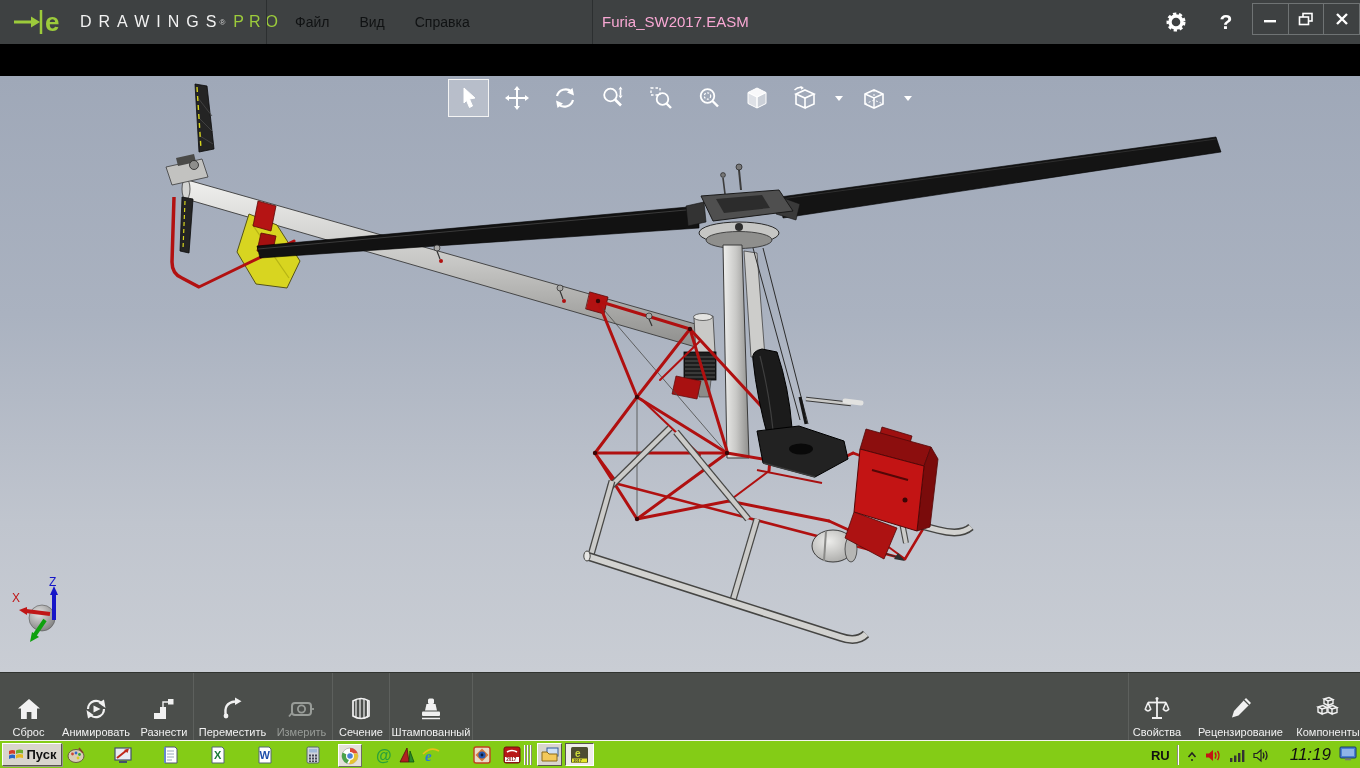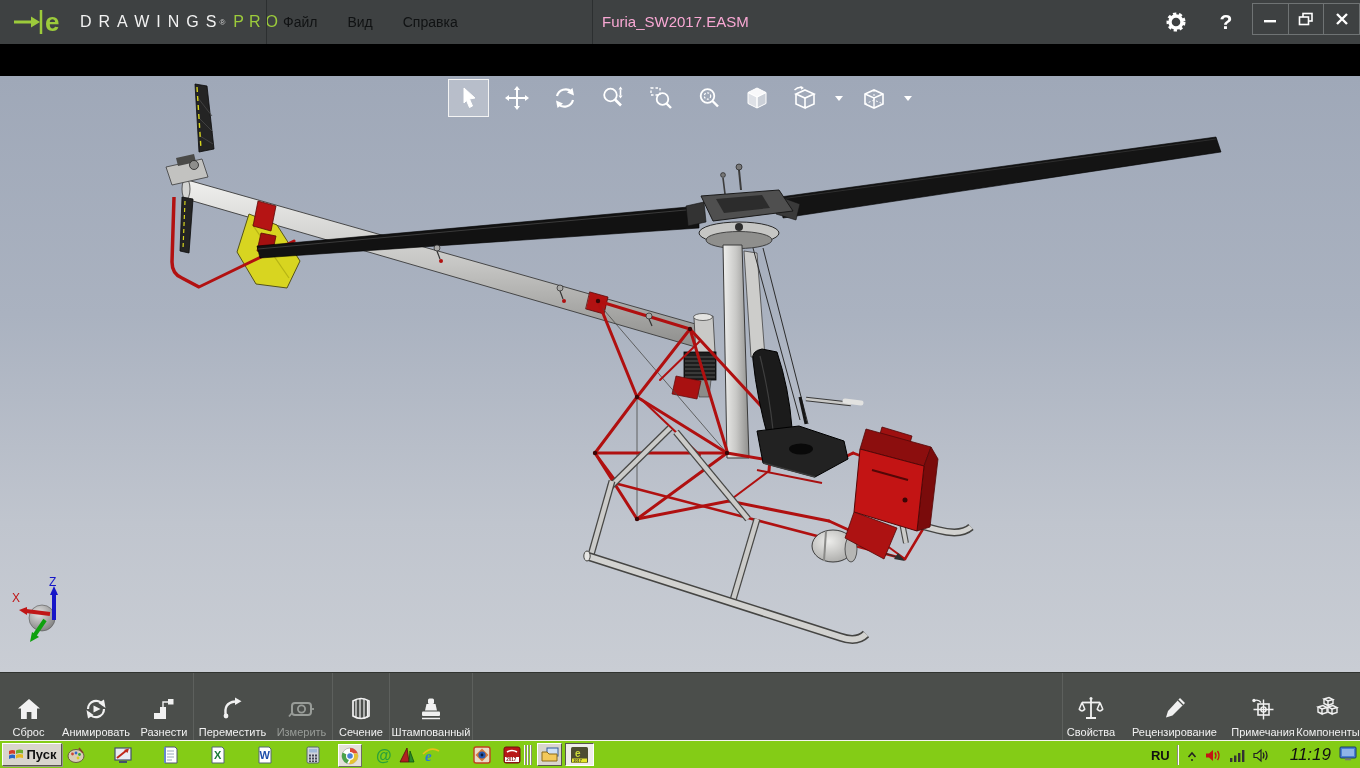--- a/index.html
+++ b/index.html
@@ -9,21 +9,21 @@
 
   
   .titlebar { position:absolute; left:0; top:0; width:1360px; height:44px;
               background:#3e4142; }
   .brand { position:absolute; left:12px; top:0; height:44px; display:flex; align-items:center; }
   .brand svg { display:block; }
   .brand-word { color:#f2f2f2; font-size:16px; letter-spacing:7px; margin-left:10px; font-weight:500;}
   .brand-reg { color:#cfcfcf; font-size:8px; vertical-align:top; margin-left:-4px;}
   .brand-pro { color:#9ccb3b; font-size:16px; letter-spacing:5px; margin-left:8px; font-weight:500;}
   .tb-sep { position:absolute; top:0; width:1px; height:44px; background:#2c2f30; }
-  .menu { position:absolute; left:268px; top:0; height:59px; display:flex; }
+  .menu { position:absolute; left:280px; top:0; height:59px; display:flex; }
   .menu-item { color:#101213; font-size:14px; line-height:44px; padding:0 15px; cursor:default; }
   .doc-title { position:absolute; left:602px; top:0; line-height:44px; color:#f9a8d4; font-size:15px; }
   .tb-icon-btn { position:absolute; top:0; height:44px; width:40px; display:flex;
                  align-items:center; justify-content:center; color:#fff; }
   .help-q { font-size:21px; font-weight:bold; color:#fff; }
   .win-controls { position:absolute; right:0; top:3px; height:32px; width:108px;
                   border:1px solid #6f7374; display:flex; }
   .win-btn { flex:1; display:flex; align-items:center; justify-content:center; }
   .win-btn + .win-btn { border-left:1px solid #6f7374; }
 
@@ -520,30 +520,20 @@
     </div>
 
     <div class="bt-item" style="width:111px">
       <svg class="bt-icon" viewBox="0 0 28 28">
         <polygon points="19,3 24,8 11.5,20.5 5,22.5 7,16" fill="currentColor"></polygon>
         <line x1="17" y1="5" x2="22" y2="10" stroke="#4b4e4b" stroke-width="1.3"></line>
       </svg>
       <span class="bt-label">Рецензирование</span>
     </div>
 
-    <div class="bt-item" style="width:66px">
-      <svg class="bt-icon" viewBox="0 0 28 28">
-        <rect x="9" y="9" width="11" height="11" fill="none" stroke="currentColor" stroke-width="1.6"></rect>
-        <path d="M14.5,4.5 L14.5,24.5 M4.5,14.5 L24.5,14.5" stroke="currentColor" stroke-width="1.4"></path>
-        <circle cx="14.5" cy="14.5" r="2.6" fill="none" stroke="currentColor" stroke-width="1.4"></circle>
-        <path d="M5.5,5.5 Q9.5,4 12,7.5" fill="none" stroke="currentColor" stroke-width="1.3"></path>
-        <circle cx="5" cy="5.5" r="1.7" fill="currentColor"></circle>
-      </svg>
-      <span class="bt-label">Примечания</span>
-    </div>
 
     <div class="bt-item" style="width:64px">
       <svg class="bt-icon" viewBox="0 0 28 28">
         <g fill="none" stroke="currentColor" stroke-width="1.4">
           <polygon points="10,4 15,2.5 19,4.5 14,6"></polygon>
             <path d="M10,4 L10,8.5 L14,10.5 L14,6 M19,4.5 L19,8.5 L14,10.5"></path>
           <polygon points="4,12 9,10.5 13,12.5 8,14"></polygon>
             <path d="M4,12 L4,17 L8,19 L8,14 M13,12.5 L13,17.5 L8,19"></path>
           <polygon points="14,12 19,10.5 23,12.5 18,14"></polygon>
             <path d="M14,12 L14,17 L18,19 L18,14 M23,12.5 L23,17.5 L18,19"></path>

